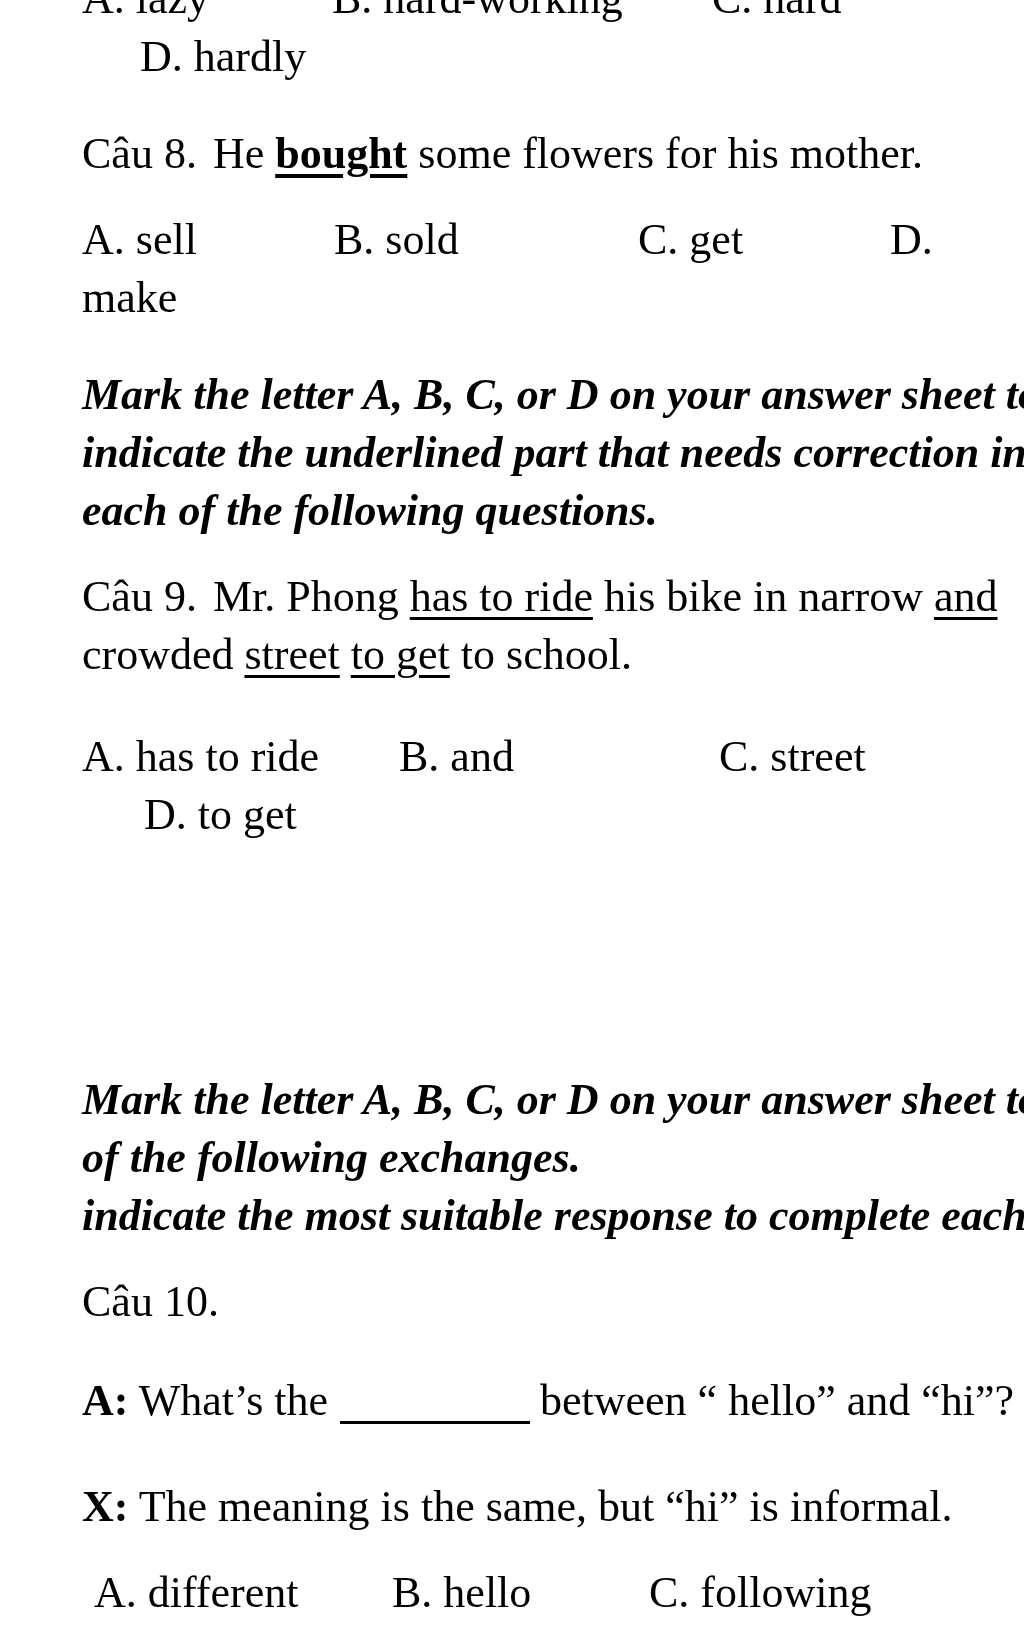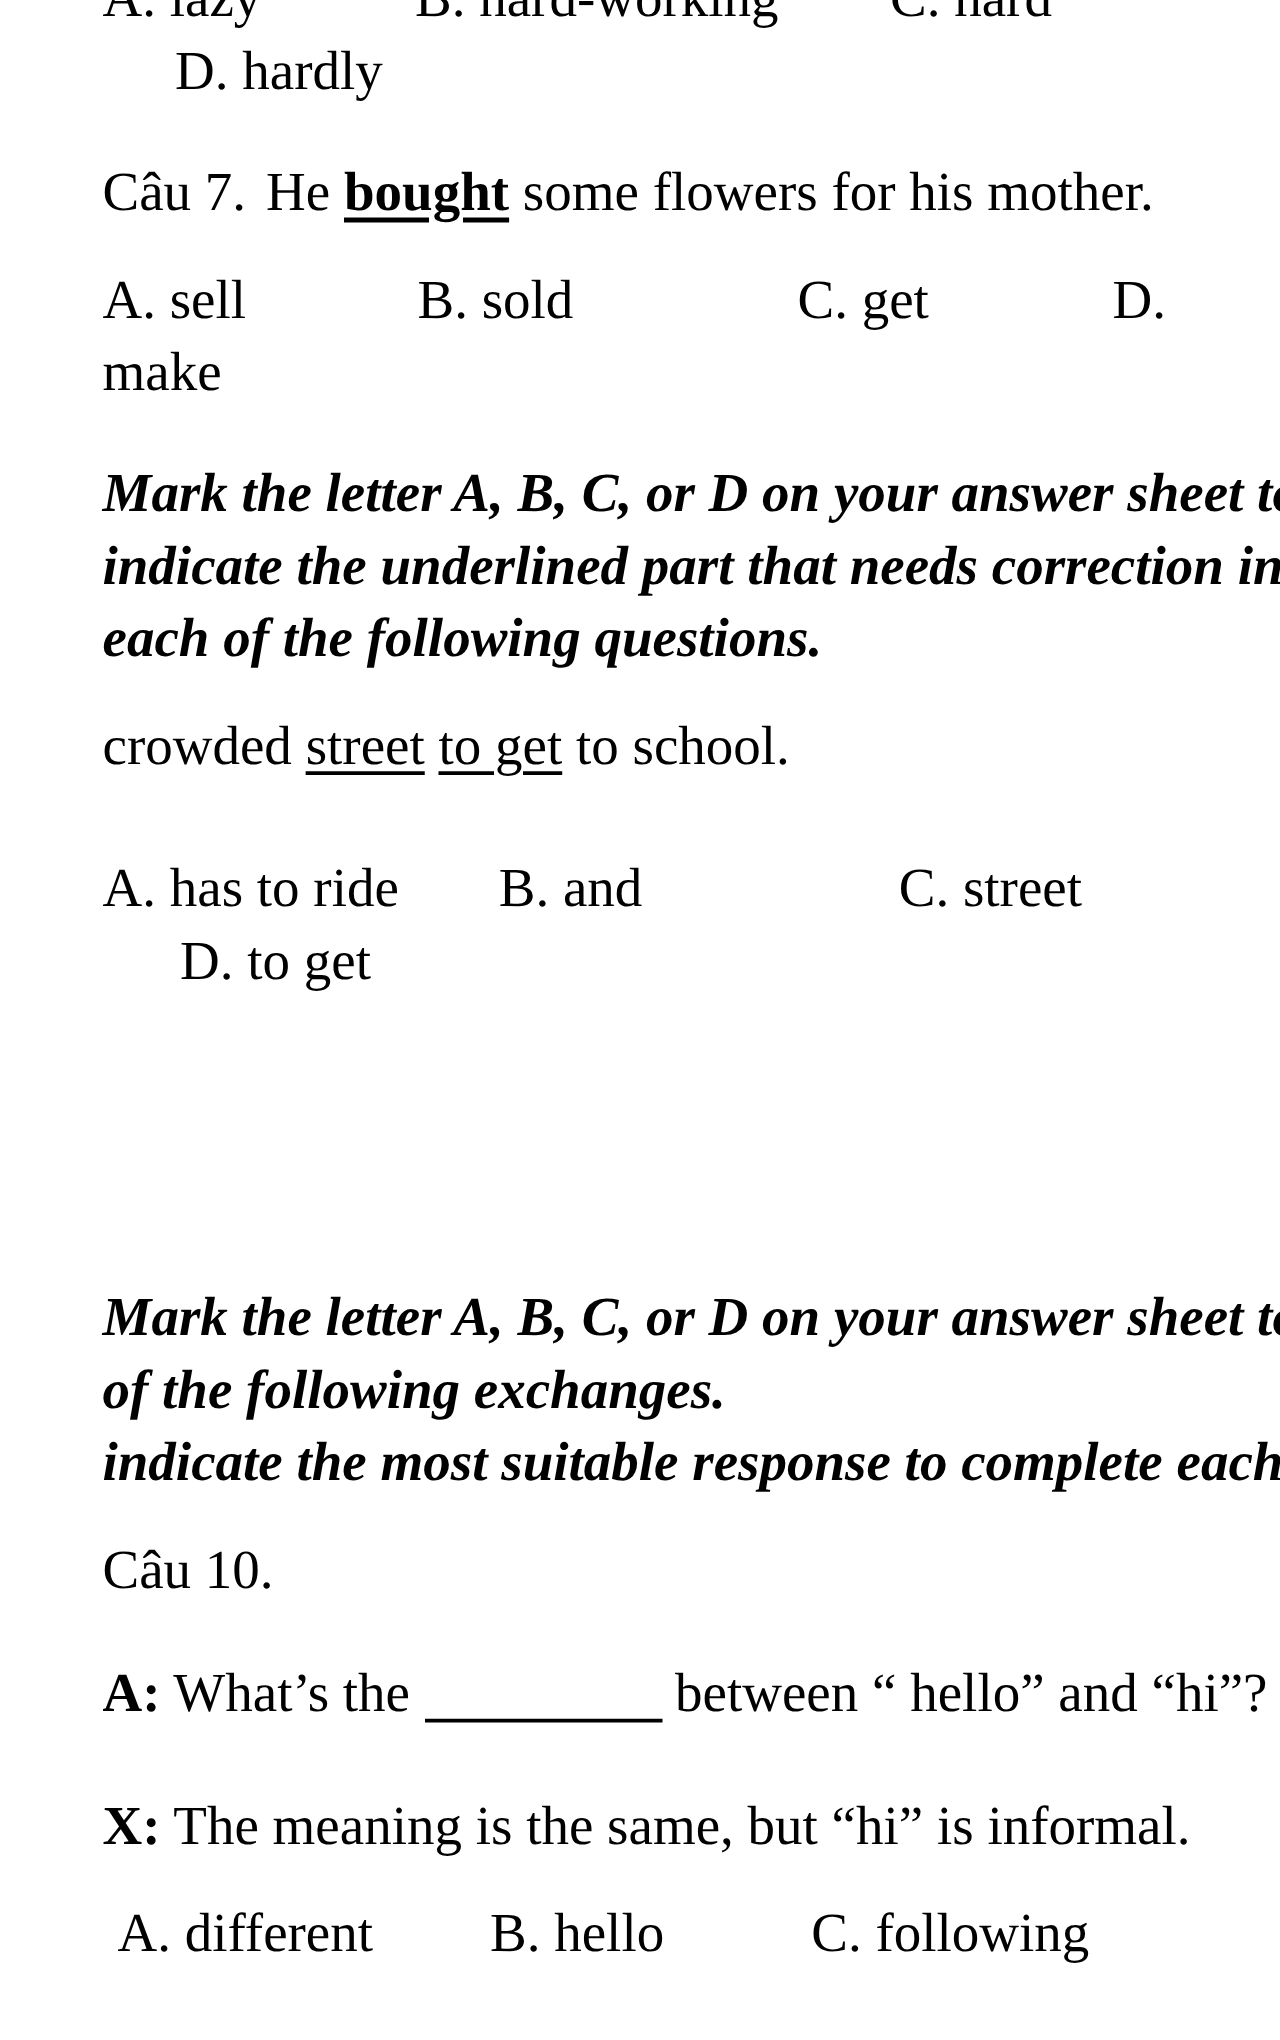--- a/index.html
+++ b/index.html
@@ -25,60 +25,61 @@
   .blank {
     display: inline-block;
     width: 190px; height: 0;
     border-bottom: 3px solid #000;
     vertical-align: -9px;
     margin: 0 10px 0 12px;
   }
   .cut-top { margin-top: -30px; }
   .mt-39 { margin-top: 39px; }
   .mt-34 { margin-top: 28px; }
-  .mt-36 { margin-top: 56px; }
+  .mt-36 { margin-top: 44px; }
   .mt-41 { margin-top: 41px; }
   .mt-33 { margin-top: 48px; }
   .mt-gap { margin-top: 227px; }
 </style>
 </head>
 <body>
 
 <div class="doc">
 
   <div class="row cut-top">
     <span class="opt" style="left:0px">A. lazy</span>
     <span class="opt" style="left:250px">B. hard-working</span>
     <span class="opt" style="left:630px">C. hard</span>
   </div>
   <div class="row">
     <span class="opt" style="left:58px">D. hardly</span>
   </div>
 
   <div class="para mt-39">
-    <span class="qnum">Câu 7.</span><span>He </span><span class="bu">bought</span><span> some flowers for his mother.</span>
+    <span class="qnum">Câu 8.</span><span>He </span><span class="bu">bought</span><span> some flowers for his mother.</span>
   </div>
 
   <div class="row mt-34">
     <span class="opt" style="left:0px">A. sell</span>
     <span class="opt" style="left:252px">B. sold</span>
     <span class="opt" style="left:556px">C. get</span>
     <span class="opt" style="left:808px">D.</span>
   </div>
   <div class="row">
     <span class="opt" style="left:0px">make</span>
   </div>
 
   <div class="instr mt-39">
     <span class="line">Mark the letter A, B, C, or D on your answer sheet to</span>
     <span class="line">indicate the underlined part that needs correction in</span>
     <span class="line">each of the following questions.</span>
   </div>
 
   <div class="mt-34">
+    <span class="line"><span class="qnum">Câu 9.</span><span>Mr. Phong </span><span class="u">has to ride</span><span> his bike in narrow </span><span class="u">and</span></span>
     <span class="line"><span>crowded </span><span class="u">street</span><span> </span><span class="u">to get</span><span> to school.</span></span>
   </div>
 
   <div class="row mt-36">
     <span class="opt" style="left:0px">A. has to ride</span>
     <span class="opt" style="left:317px">B. and</span>
     <span class="opt" style="left:637px">C. street</span>
   </div>
   <div class="row">
     <span class="opt" style="left:62px">D. to get</span>

